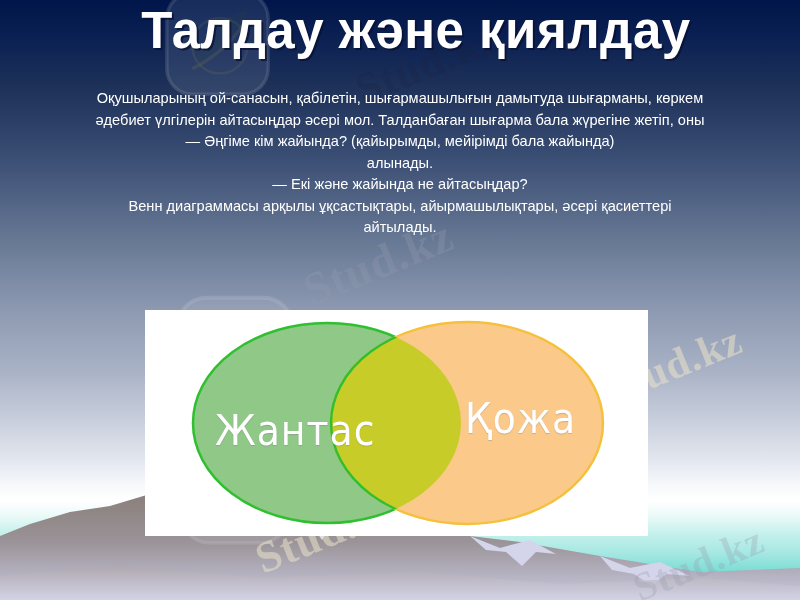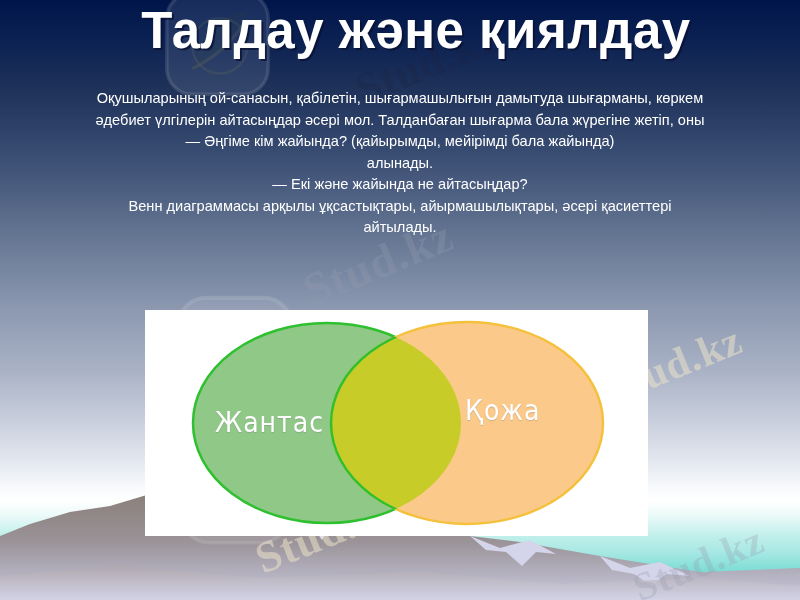--- a/index.html
+++ b/index.html
@@ -109,21 +109,21 @@
   }
   .venn-stage {
     position: absolute;
     inset: 0;
   }
   .venn-label {
     position: absolute;
     color: #ffffff;
     font-family: "DejaVu Sans Condensed", "DejaVu Sans", sans-serif;
     font-weight: normal;
-    font-size: 28px;
+    font-size: 42px;
     letter-spacing: 1px;
     white-space: nowrap;
     text-shadow: 0 1px 1px rgba(120,120,120,0.35);
   }
   #venn-label-left  { left: 70px;  top: 96px; }
   #venn-label-right { left: 320px; top: 84px; }
 </style>
 </head>
 <body>
 

